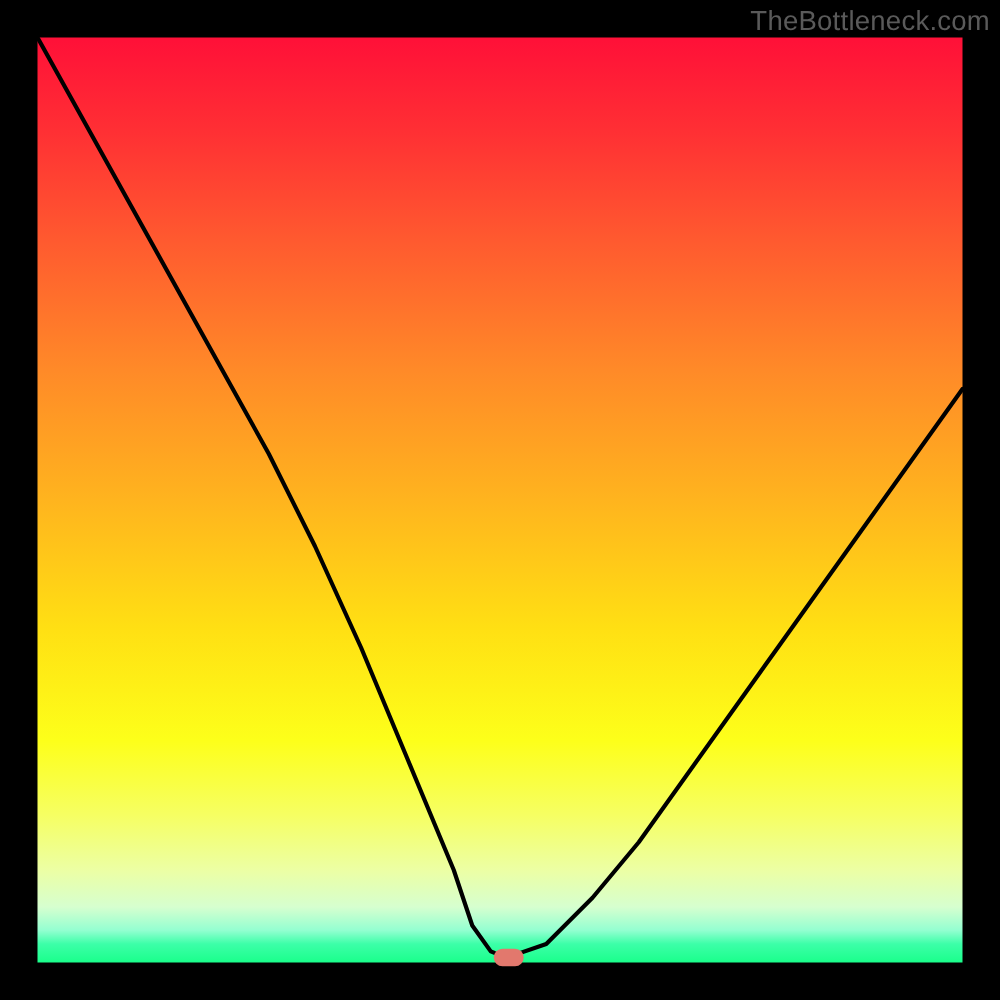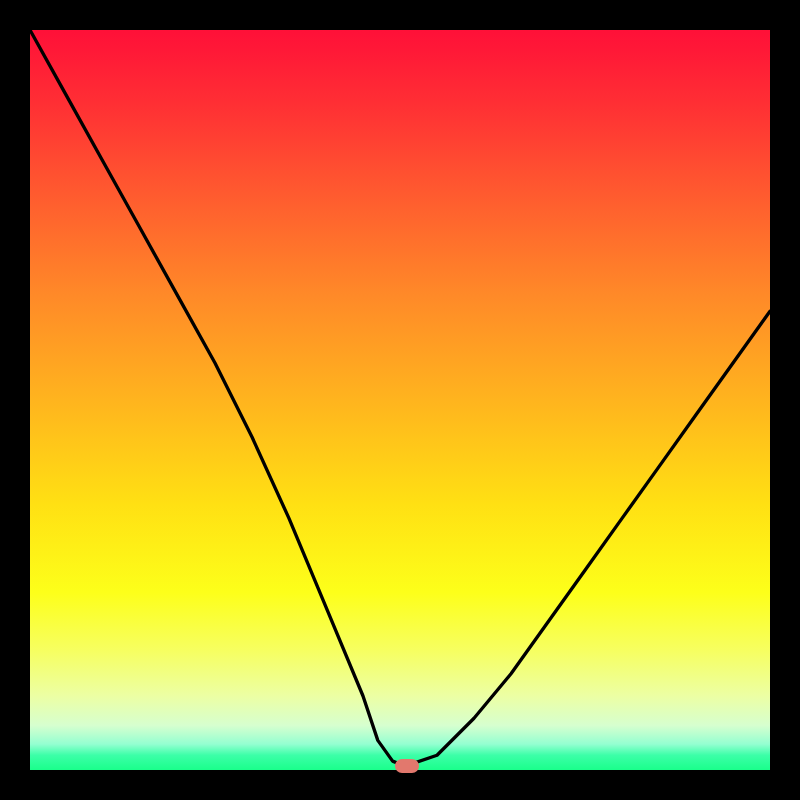--- a/index.html
+++ b/index.html
@@ -56,19 +56,20 @@
     height: 14px;
     border-radius: 7px;
     background: #e2786d;
     transform: translate(-50%, -50%);
   }
 </style>
 </head>
 <body>
 
 <div class="frame">
+  <div class="watermark">TheBottleneck.com</div>
   <div class="plot-area">
     <svg class="curve" viewBox="0 0 100 100" preserveAspectRatio="none">
       <path fill="none" stroke="#000" stroke-width="0.45" stroke-linejoin="round" stroke-linecap="round" d="M0.00,0.00 L5.00,9.00 L10.00,18.00 L15.00,27.00 L20.00,36.00 L25.00,45.00 L30.00,55.00 L35.00,66.00 L40.00,78.00 L45.00,90.00 L47.00,96.00 L49.00,98.80 L50.00,99.20 L51.50,99.20 L55.00,98.00 L60.00,93.00 L65.00,87.00 L70.00,80.00 L75.00,73.00 L80.00,66.00 L85.00,59.00 L90.00,52.00 L95.00,45.00 L100.00,38.00"></path>
     </svg>
     <div class="marker" style="left: 377.4px; top: 736.3px;"></div>
   </div>
 </div>
 
 </body></html>

